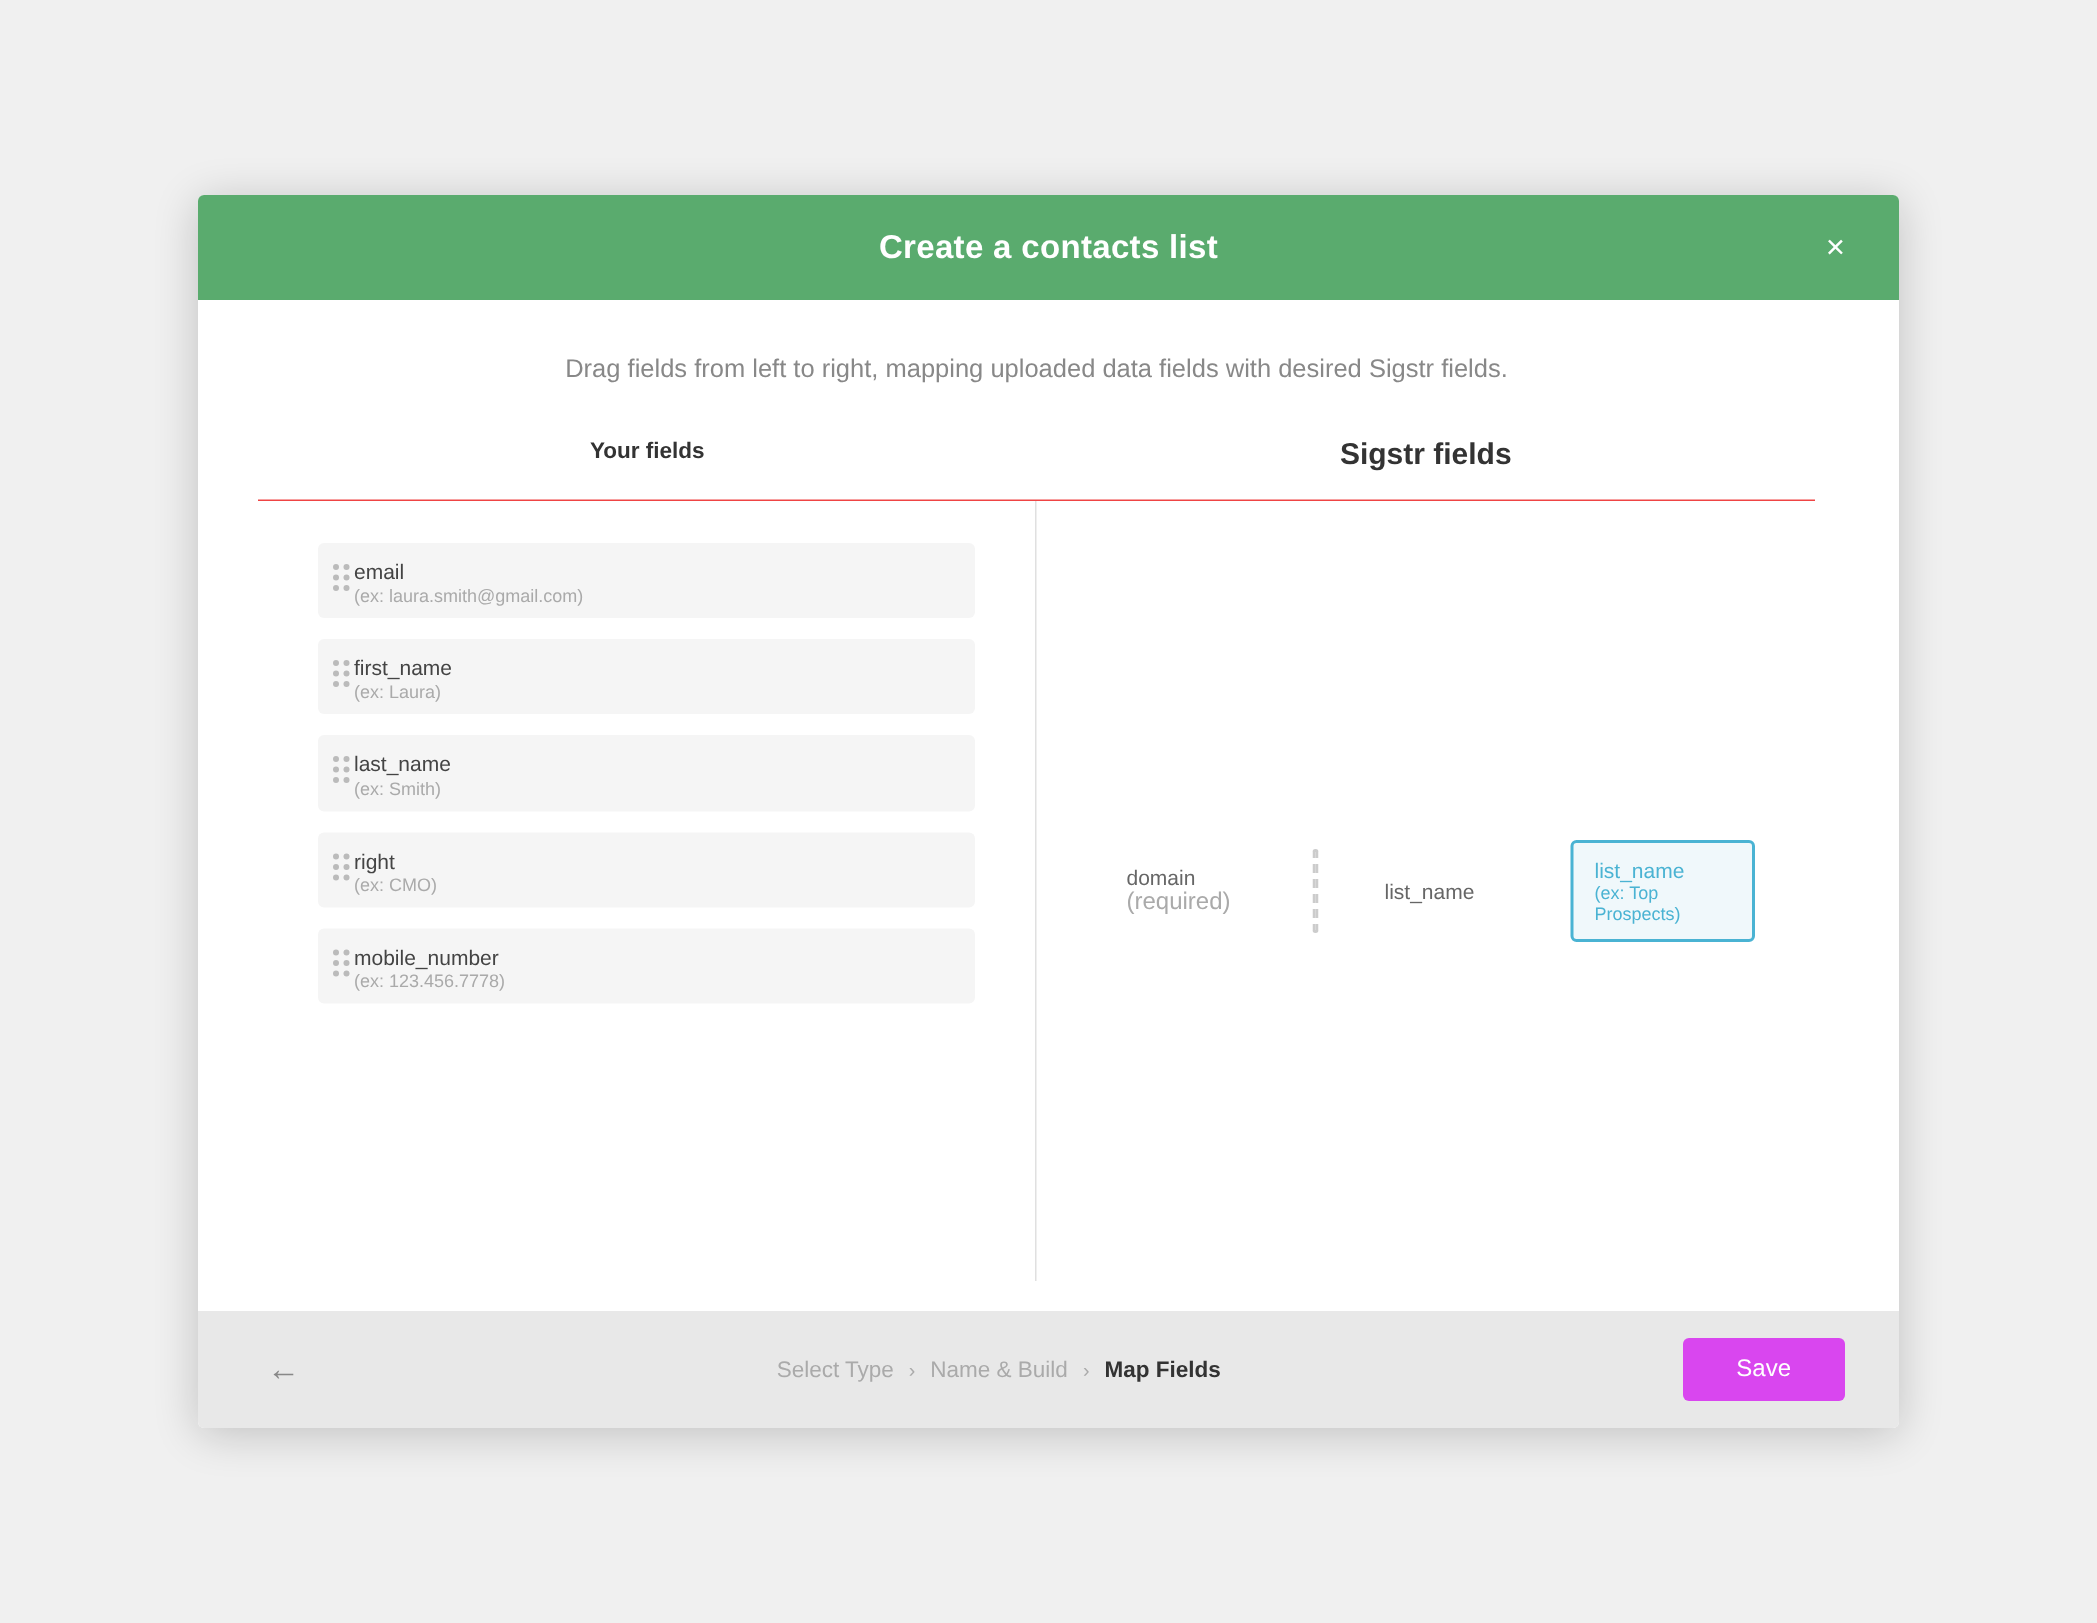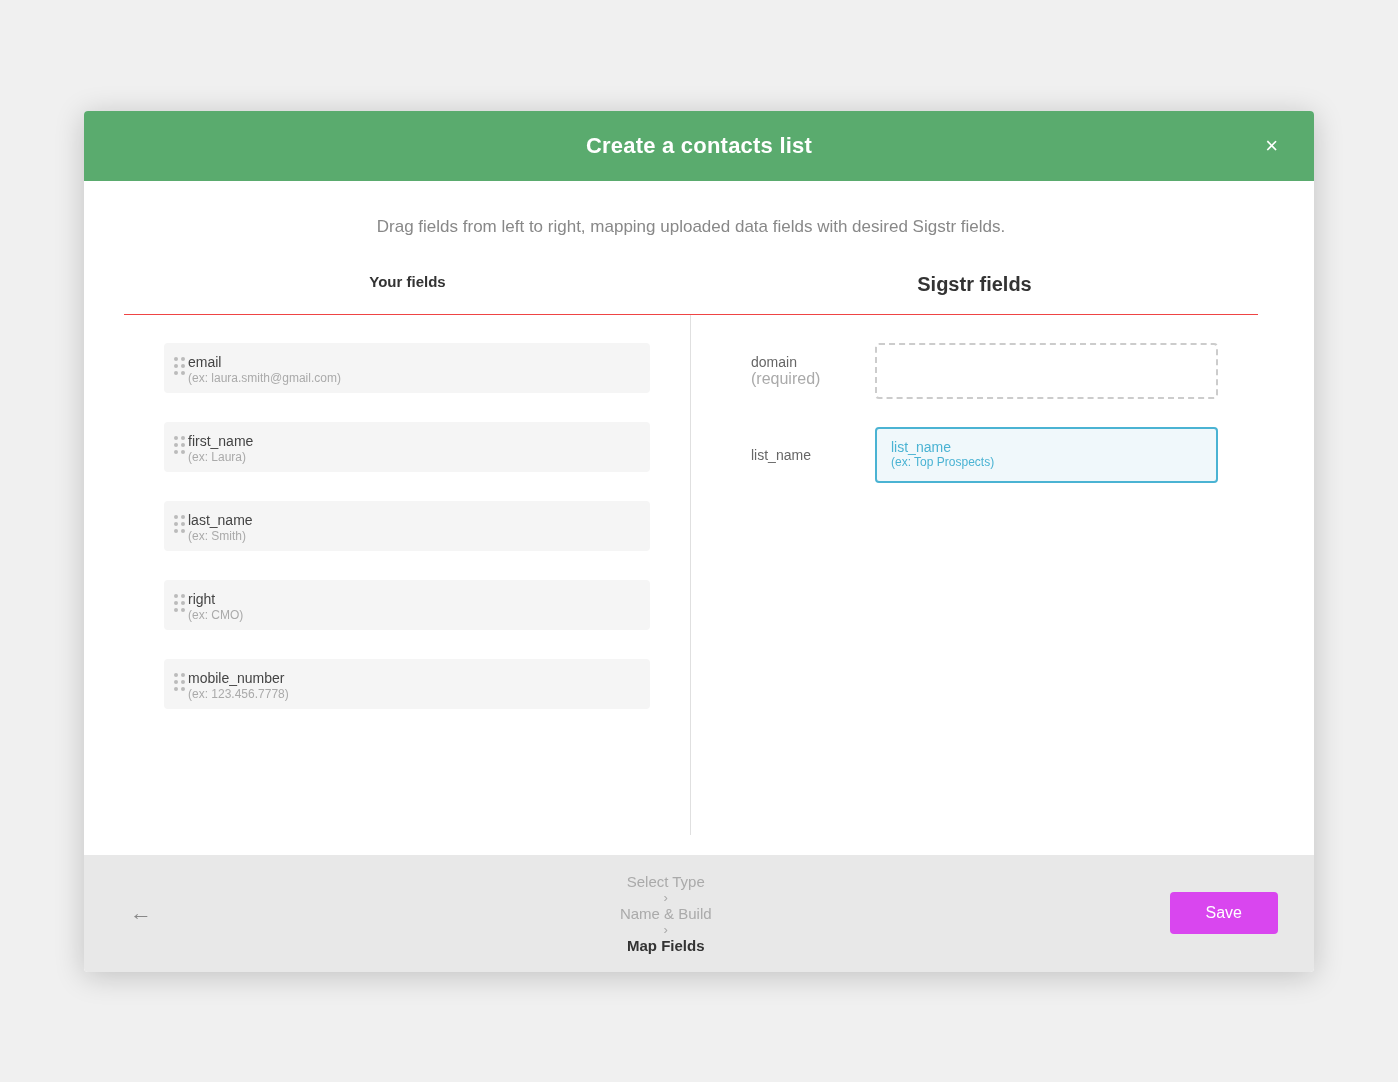--- a/index.html
+++ b/index.html
@@ -5,21 +5,21 @@
     * { box-sizing: border-box; margin: 0; padding: 0; }
     body {
       font-family: -apple-system, BlinkMacSystemFont, 'Segoe UI', Helvetica, Arial, sans-serif;
       background: #f0f0f0;
       display: flex;
       justify-content: center;
       align-items: center;
       min-height: 100vh;
     }
     .modal {
-      width: 1230px;
+      width: 1134px;
       max-width: 100%;
       background: #fff;
       border-radius: 4px;
       overflow: hidden;
       box-shadow: 0 4px 30px rgba(0,0,0,0.2);
       display: flex;
       flex-direction: column;
     }
     .modal-header {
       background: #5aab6e;
@@ -85,28 +85,28 @@
       display: flex;
       border-left: none;
       min-height: 520px;
     }
     .your-fields-col {
       width: 50%;
       border-right: 1px solid #e0e0e0;
       padding: 28px 40px 28px 40px;
       display: flex;
       flex-direction: column;
-      gap: 29px;
+      gap: 14px;
     }
     .sigstr-fields-col {
       width: 50%;
       padding: 28px 40px 28px 60px;
       display: flex;
-      flex-direction: column;
-      gap: 28px;
+      flex-direction: row;
+      gap: 44px;
     }
     .field-card {
       background: #f5f5f5;
       border-radius: 4px;
       padding: 10px 14px 8px 10px;
       display: flex;
       align-items: flex-start;
       gap: 10px;
     }
     .drag-handle {
@@ -184,22 +184,22 @@
       background: none;
       border: none;
       cursor: pointer;
       color: #888;
       font-size: 22px;
       padding: 4px 10px;
     }
     .breadcrumb {
       display: flex;
       align-items: center;
+      gap: 10px;
       font-size: 15px;
-      flex-direction: column;
     }
     .breadcrumb-step {
       color: #aaa;
     }
     .breadcrumb-step.active {
       color: #333;
       font-weight: 700;
     }
     .breadcrumb-arrow {
       color: #aaa;

